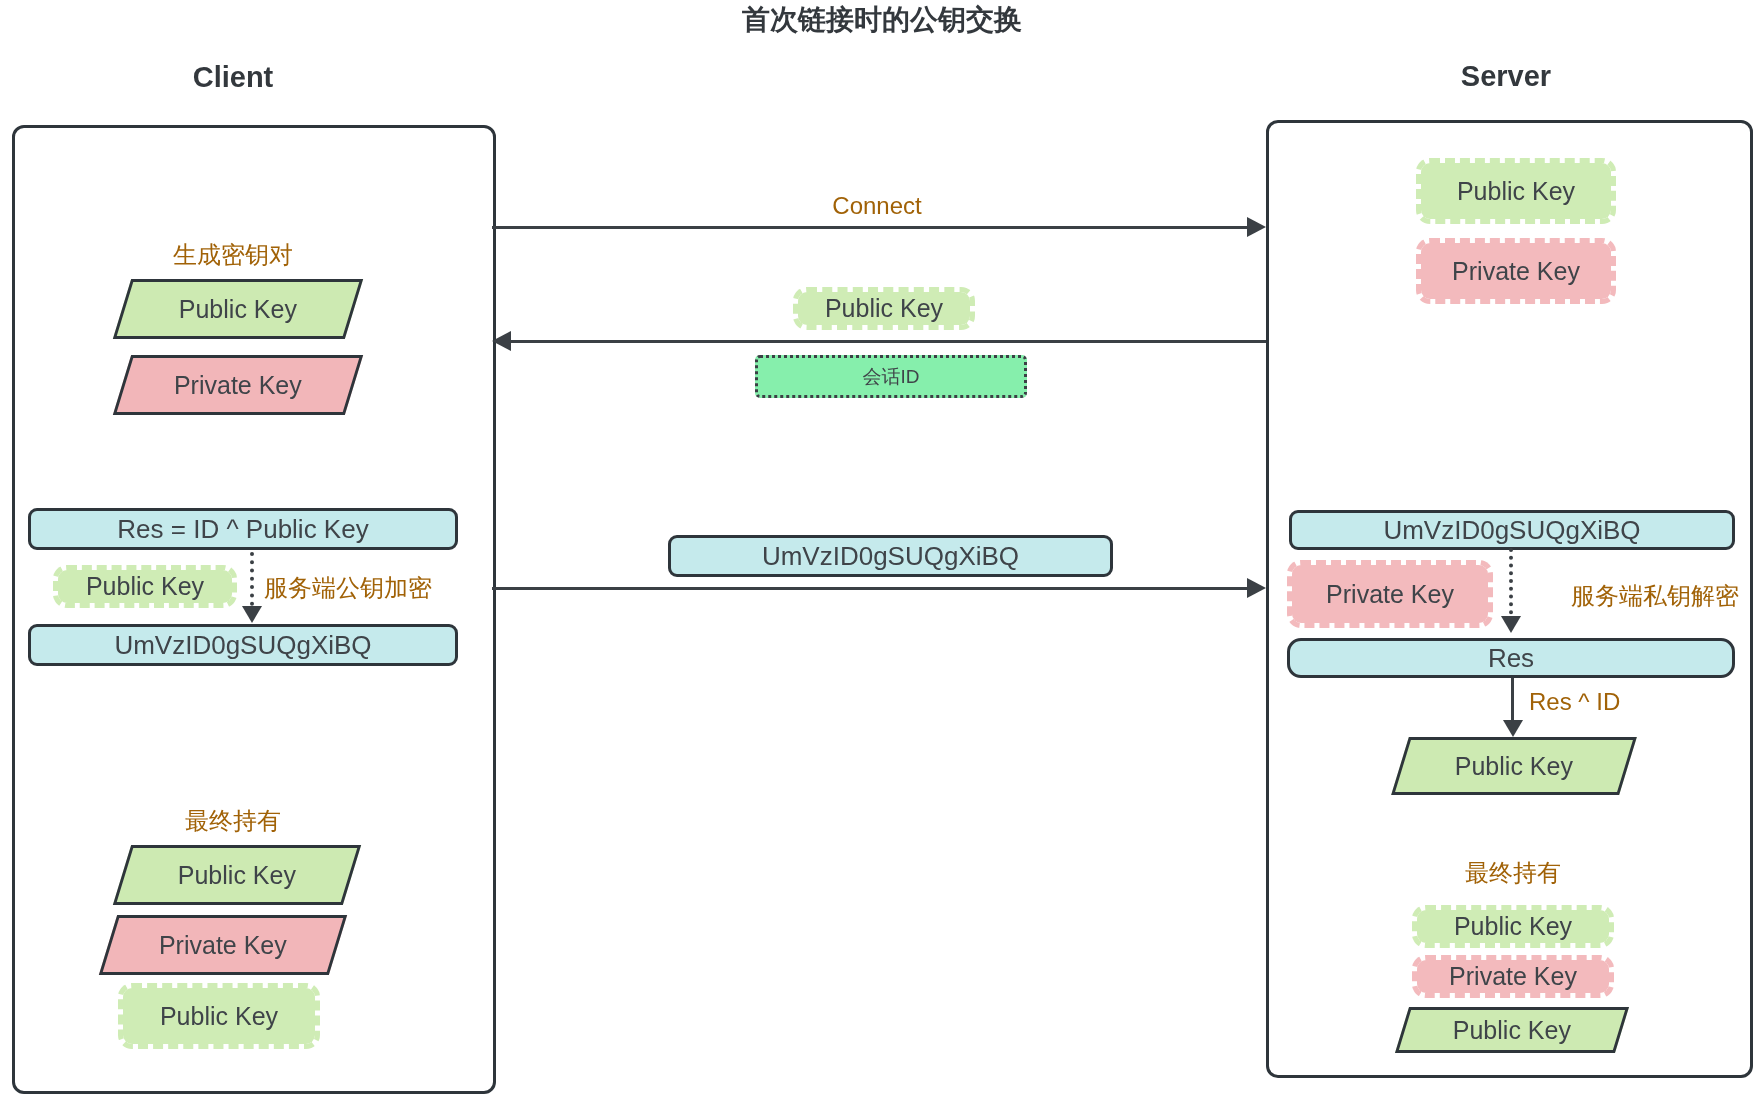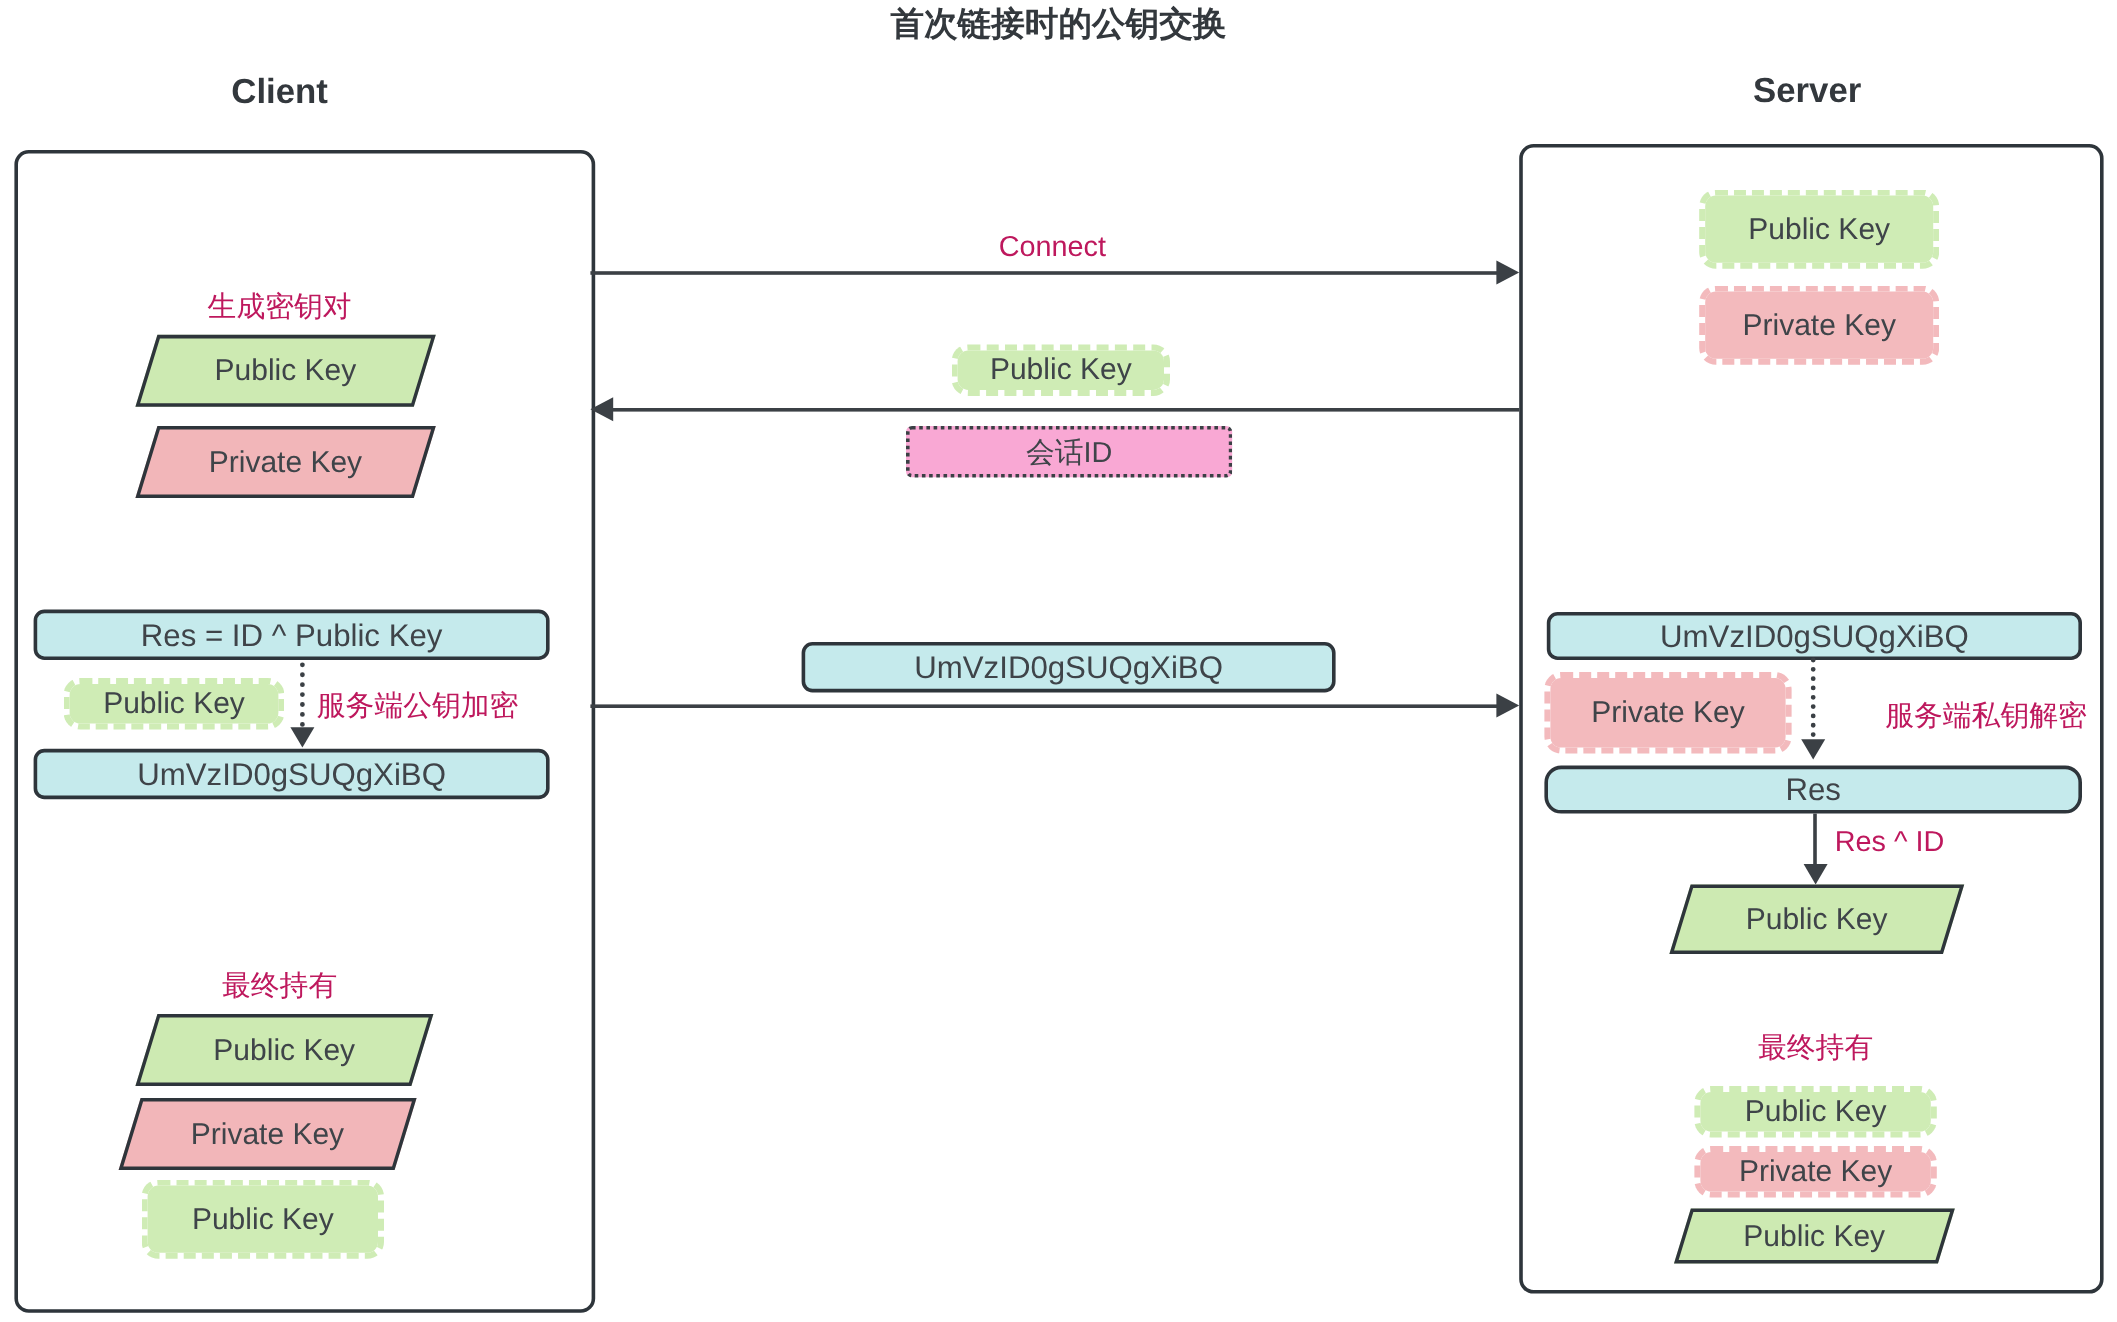--- a/index.html
+++ b/index.html
@@ -4,30 +4,30 @@
 <style>
   html,body{margin:0;padding:0;background:#ffffff;}
   #canvas{
     position:relative;width:1764px;height:1102px;background:#ffffff;overflow:hidden;
     font-family:"Liberation Sans","DejaVu Sans",sans-serif;color:#3f4449;
   }
   .abs{position:absolute;}
   .ctr{display:flex;align-items:center;justify-content:center;text-align:center;}
   .lane-title{font-size:29px;font-weight:bold;color:#33383d;}
   .big-box{border:3px solid #2e353b;border-radius:12px;background:#ffffff;}
-  .note-txt{font-size:24px;color:#be185d;white-space:nowrap;}
+  .note-txt{font-size:24px;color:#a16207;white-space:nowrap;}
   .para{border:3px solid #2e353b;transform:skewX(-17deg);}
   .para .unskew{transform:skewX(17deg);font-size:25px;width:100%;text-align:center;}
   .green-fill{background:#cdeab2;}
   .pink-fill{background:#f2b6b9;}
   .soft{border-radius:14px;background-clip:padding-box !important;font-size:25px;}
   .soft-green{background:#cfecb5;border:5px dashed #cfecb5;}
   .soft-pink{background:#f3babd;border:5px dashed #f3babd;}
   .cyan-box{background:#c5eaec;border:3px solid #2e353b;border-radius:9px;font-size:26px;}
-  .dotted-box{background:#f9a8d4;border:3px dotted #3b4045;border-radius:5px;font-size:24px;}
+  .dotted-box{background:#86efac;border:3px dotted #3b4045;border-radius:5px;font-size:19px;}
   .hline{height:3px;background:#3b4045;}
   .vline{width:3px;background:#3b4045;}
   .vdotted{width:0;border-left:4px dotted #3b4045;}
   .ah-right{width:0;height:0;border-top:10px solid transparent;border-bottom:10px solid transparent;border-left:19px solid #3b4045;}
   .ah-left{width:0;height:0;border-top:10px solid transparent;border-bottom:10px solid transparent;border-right:19px solid #3b4045;}
   .ah-down{width:0;height:0;border-left:10px solid transparent;border-right:10px solid transparent;border-top:17px solid #3b4045;}
   .title{font-size:28px;font-weight:bold;color:#33383d;}
 </style>
 </head>
 <body>

